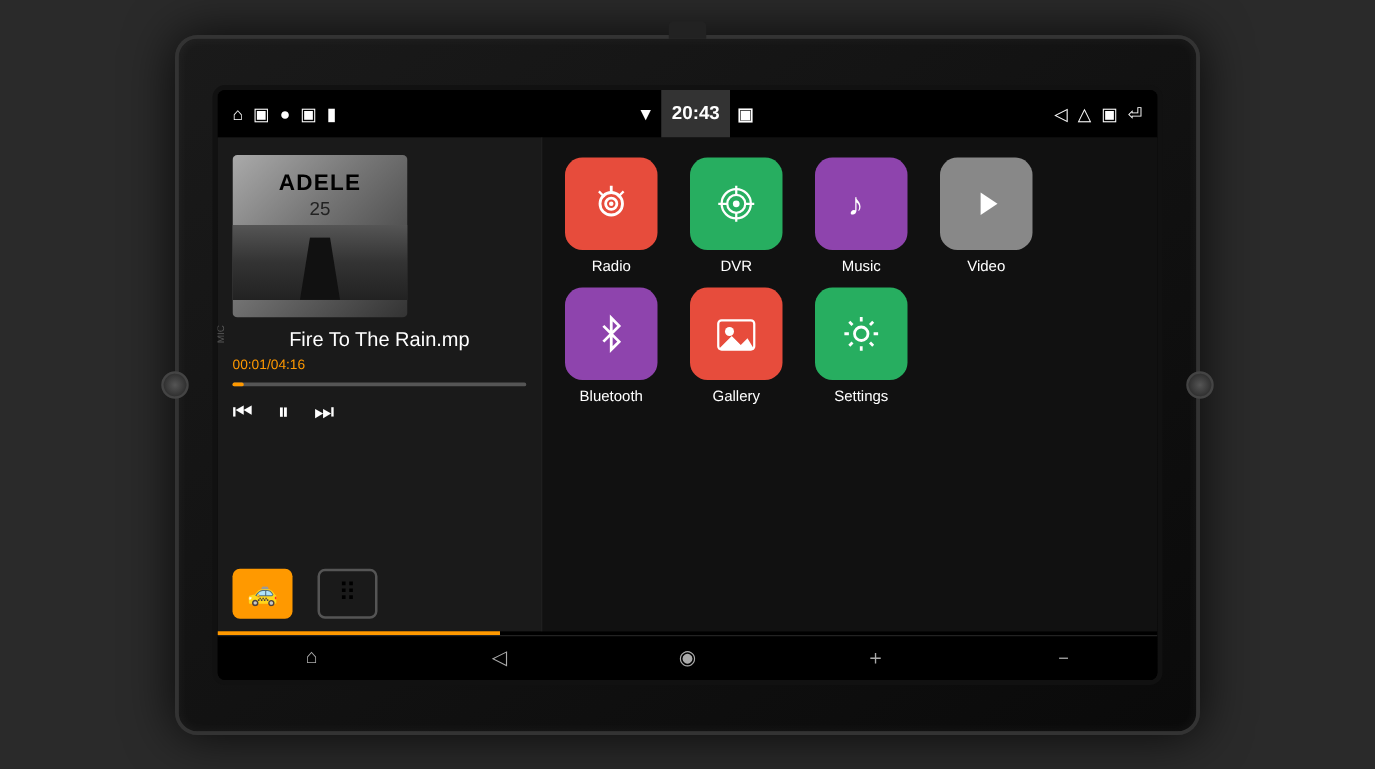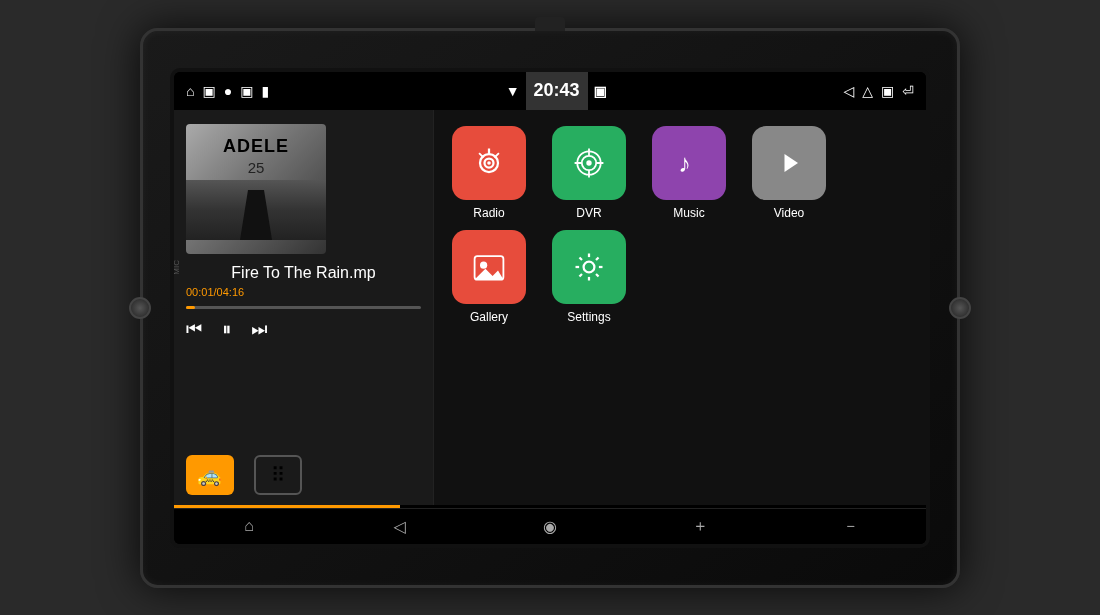--- a/index.html
+++ b/index.html
@@ -106,21 +106,21 @@
 
     .status-icon {
       font-size: 14px;
       color: #fff;
     }
 
     .time-box {
       background: #333;
       padding: 16px 8px;
       border-radius: 3px;
-      font-size: 18px;
+      font-size: 15px;
       font-weight: bold;
     }
 
     
     .main-content {
       flex: 1;
       display: flex;
       background: #111;
     }
 
@@ -468,20 +468,28 @@
                 <div class="app-icon video-color">
                   <svg viewBox="0 0 40 40" width="36" height="36">
                     <polygon points="15,10 30,20 15,30" fill="white"></polygon>
                   </svg>
                 </div>
                 <div class="app-label">Video</div>
               </div>
             </div>
           <div class="app-row" id="row2">
               <div class="app-item">
+                <div class="app-icon bt-color">
+                  <svg viewBox="0 0 40 40" width="36" height="36">
+                    <polyline points="13,13 27,27 20,34 20,6 27,13 13,27" stroke="white" stroke-width="2.5" fill="none"></polyline>
+                  </svg>
+                </div>
+                <div class="app-label">Bluetooth</div>
+              </div>
+              <div class="app-item">
                 <div class="app-icon gallery-color">
                   <svg viewBox="0 0 40 40" width="36" height="36">
                     <rect x="4" y="8" width="32" height="26" rx="3" stroke="white" stroke-width="2" fill="none"></rect>
                     <circle cx="14" cy="18" r="4" fill="white"></circle>
                     <polygon points="4,34 16,22 24,30 30,24 36,34" fill="white"></polygon>
                   </svg>
                 </div>
                 <div class="app-label">Gallery</div>
               </div>
               <div class="app-item">

